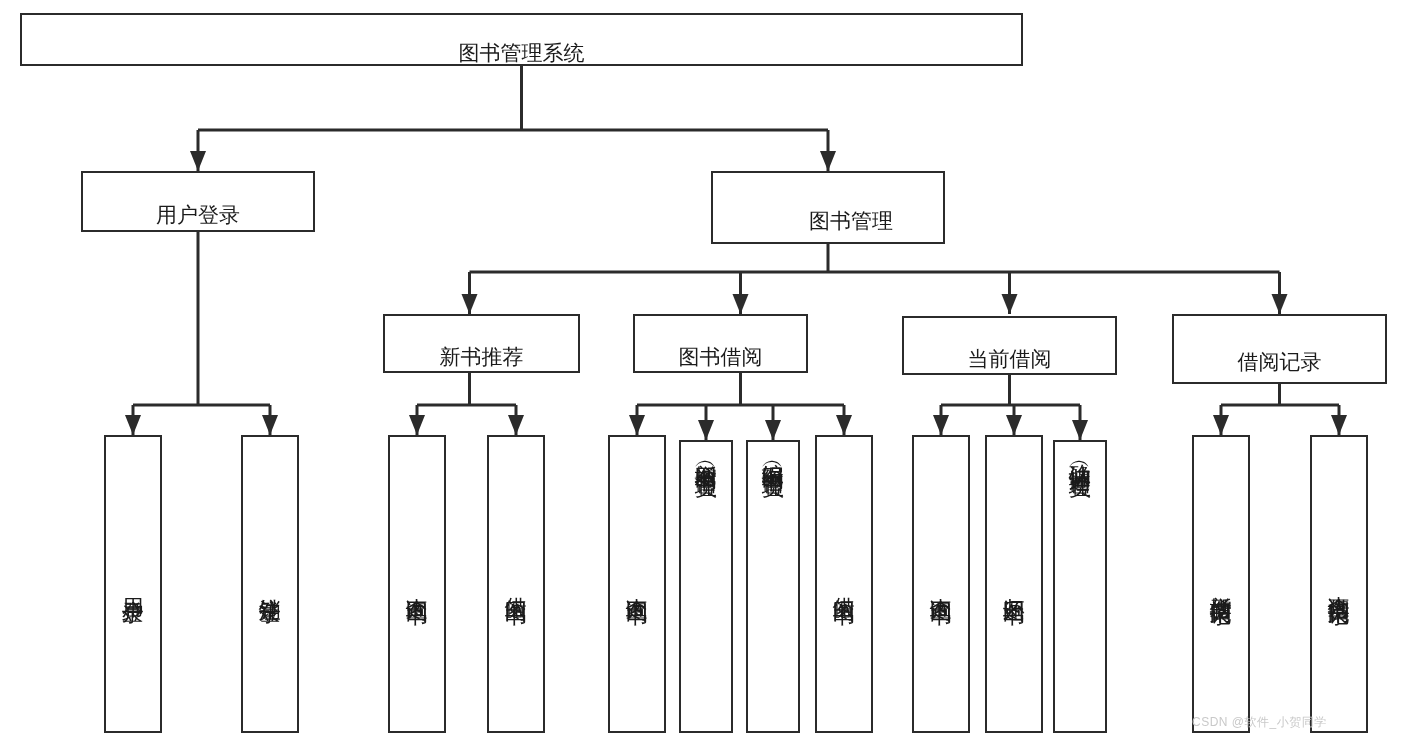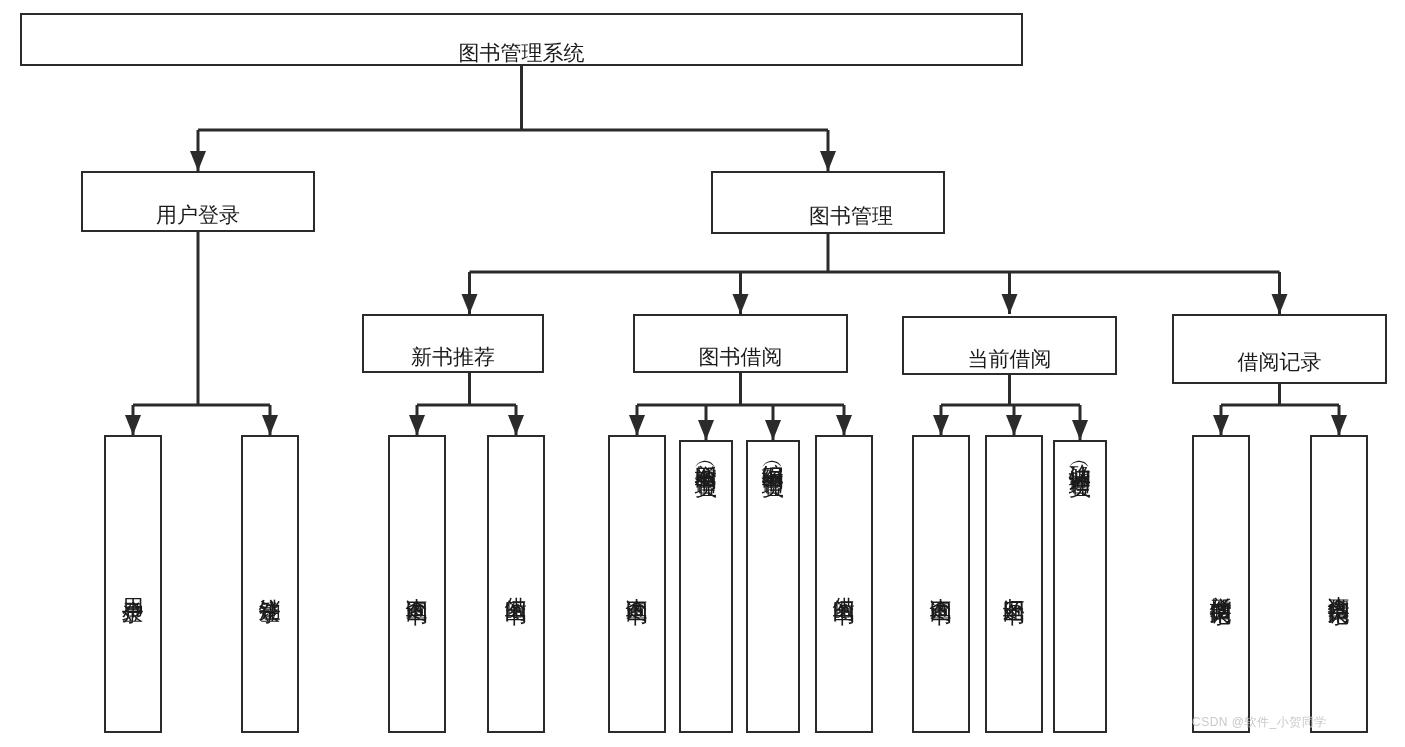--- a/index.html
+++ b/index.html
@@ -125,27 +125,27 @@
       <line x1="270" y1="405" x2="270" y2="435" stroke="#2b2b2b" stroke-width="3"></line>
       <polygon points="262,415 278,415 270,435" fill="#2b2b2b"></polygon>
     </svg>
   <div id="nodes-layer">
       <div class="node horizontal" style="left: 20px; top: 13px; width: 1003px; height: 53px;">
         <span class="node-label">图书管理系统</span>
       </div>
       <div class="node horizontal" style="left: 81px; top: 171px; width: 234px; height: 61px;">
         <span class="node-label">用户登录</span>
       </div>
-      <div class="node horizontal" style="left: 711px; top: 171px; width: 234px; height: 63px; padding-left: 46px;">
+      <div class="node horizontal" style="left: 711px; top: 171px; width: 234px; height: 73px; padding-left: 46px;">
         <span class="node-label">图书管理</span>
       </div>
-      <div class="node horizontal" style="left: 362px; top: 314px; width: 182px; height: 59px; justify-content: center;">
+      <div class="node horizontal" style="left: 383px; top: 314px; width: 197px; height: 59px; justify-content: center;">
         <span class="node-label">新书推荐</span>
       </div>
-      <div class="node horizontal" style="left: 633px; top: 314px; width: 215px; height: 59px;">
+      <div class="node horizontal" style="left: 633px; top: 314px; width: 175px; height: 59px;">
         <span class="node-label">图书借阅</span>
       </div>
       <div class="node horizontal" style="left: 902px; top: 316px; width: 215px; height: 59px;">
         <span class="node-label">当前借阅</span>
       </div>
       <div class="node horizontal" style="left: 1172px; top: 314px; width: 215px; height: 70px;">
         <span class="node-label">借阅记录</span>
       </div>
       <div class="node vertical centered" style="left: 104px; top: 435px; width: 58px; height: 298px;">
         <span class="node-label">用户登录</span>

